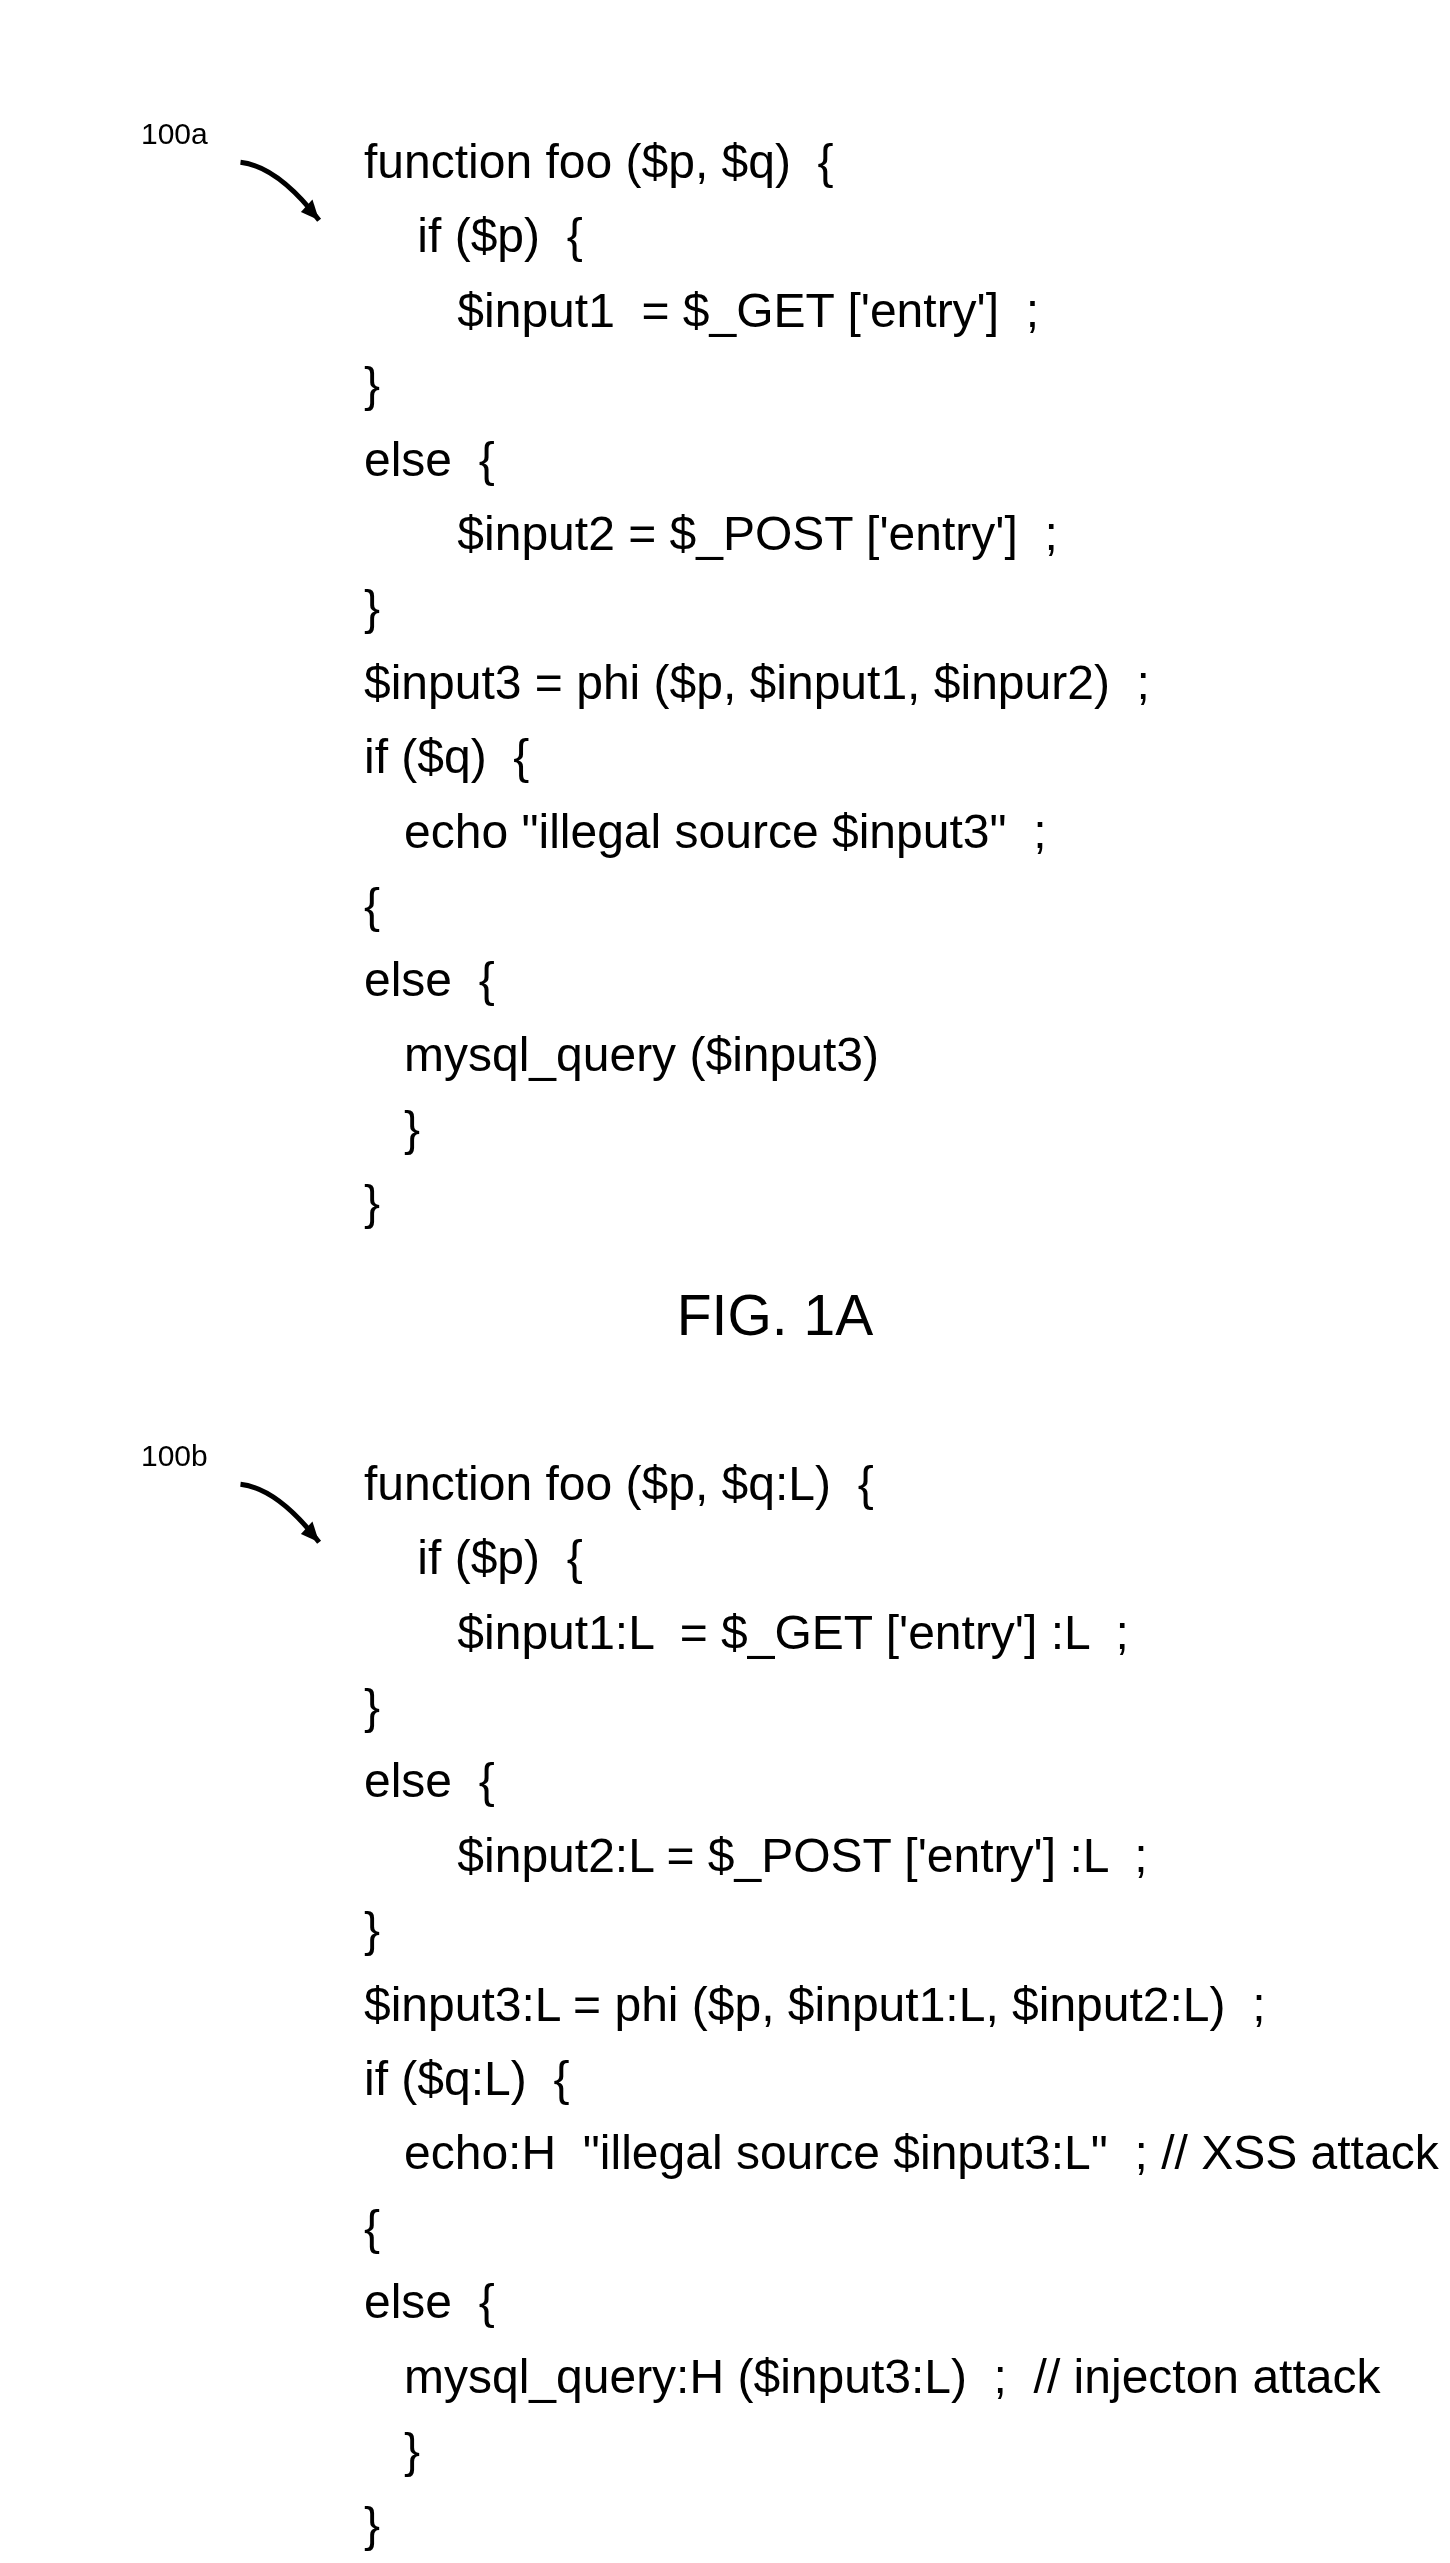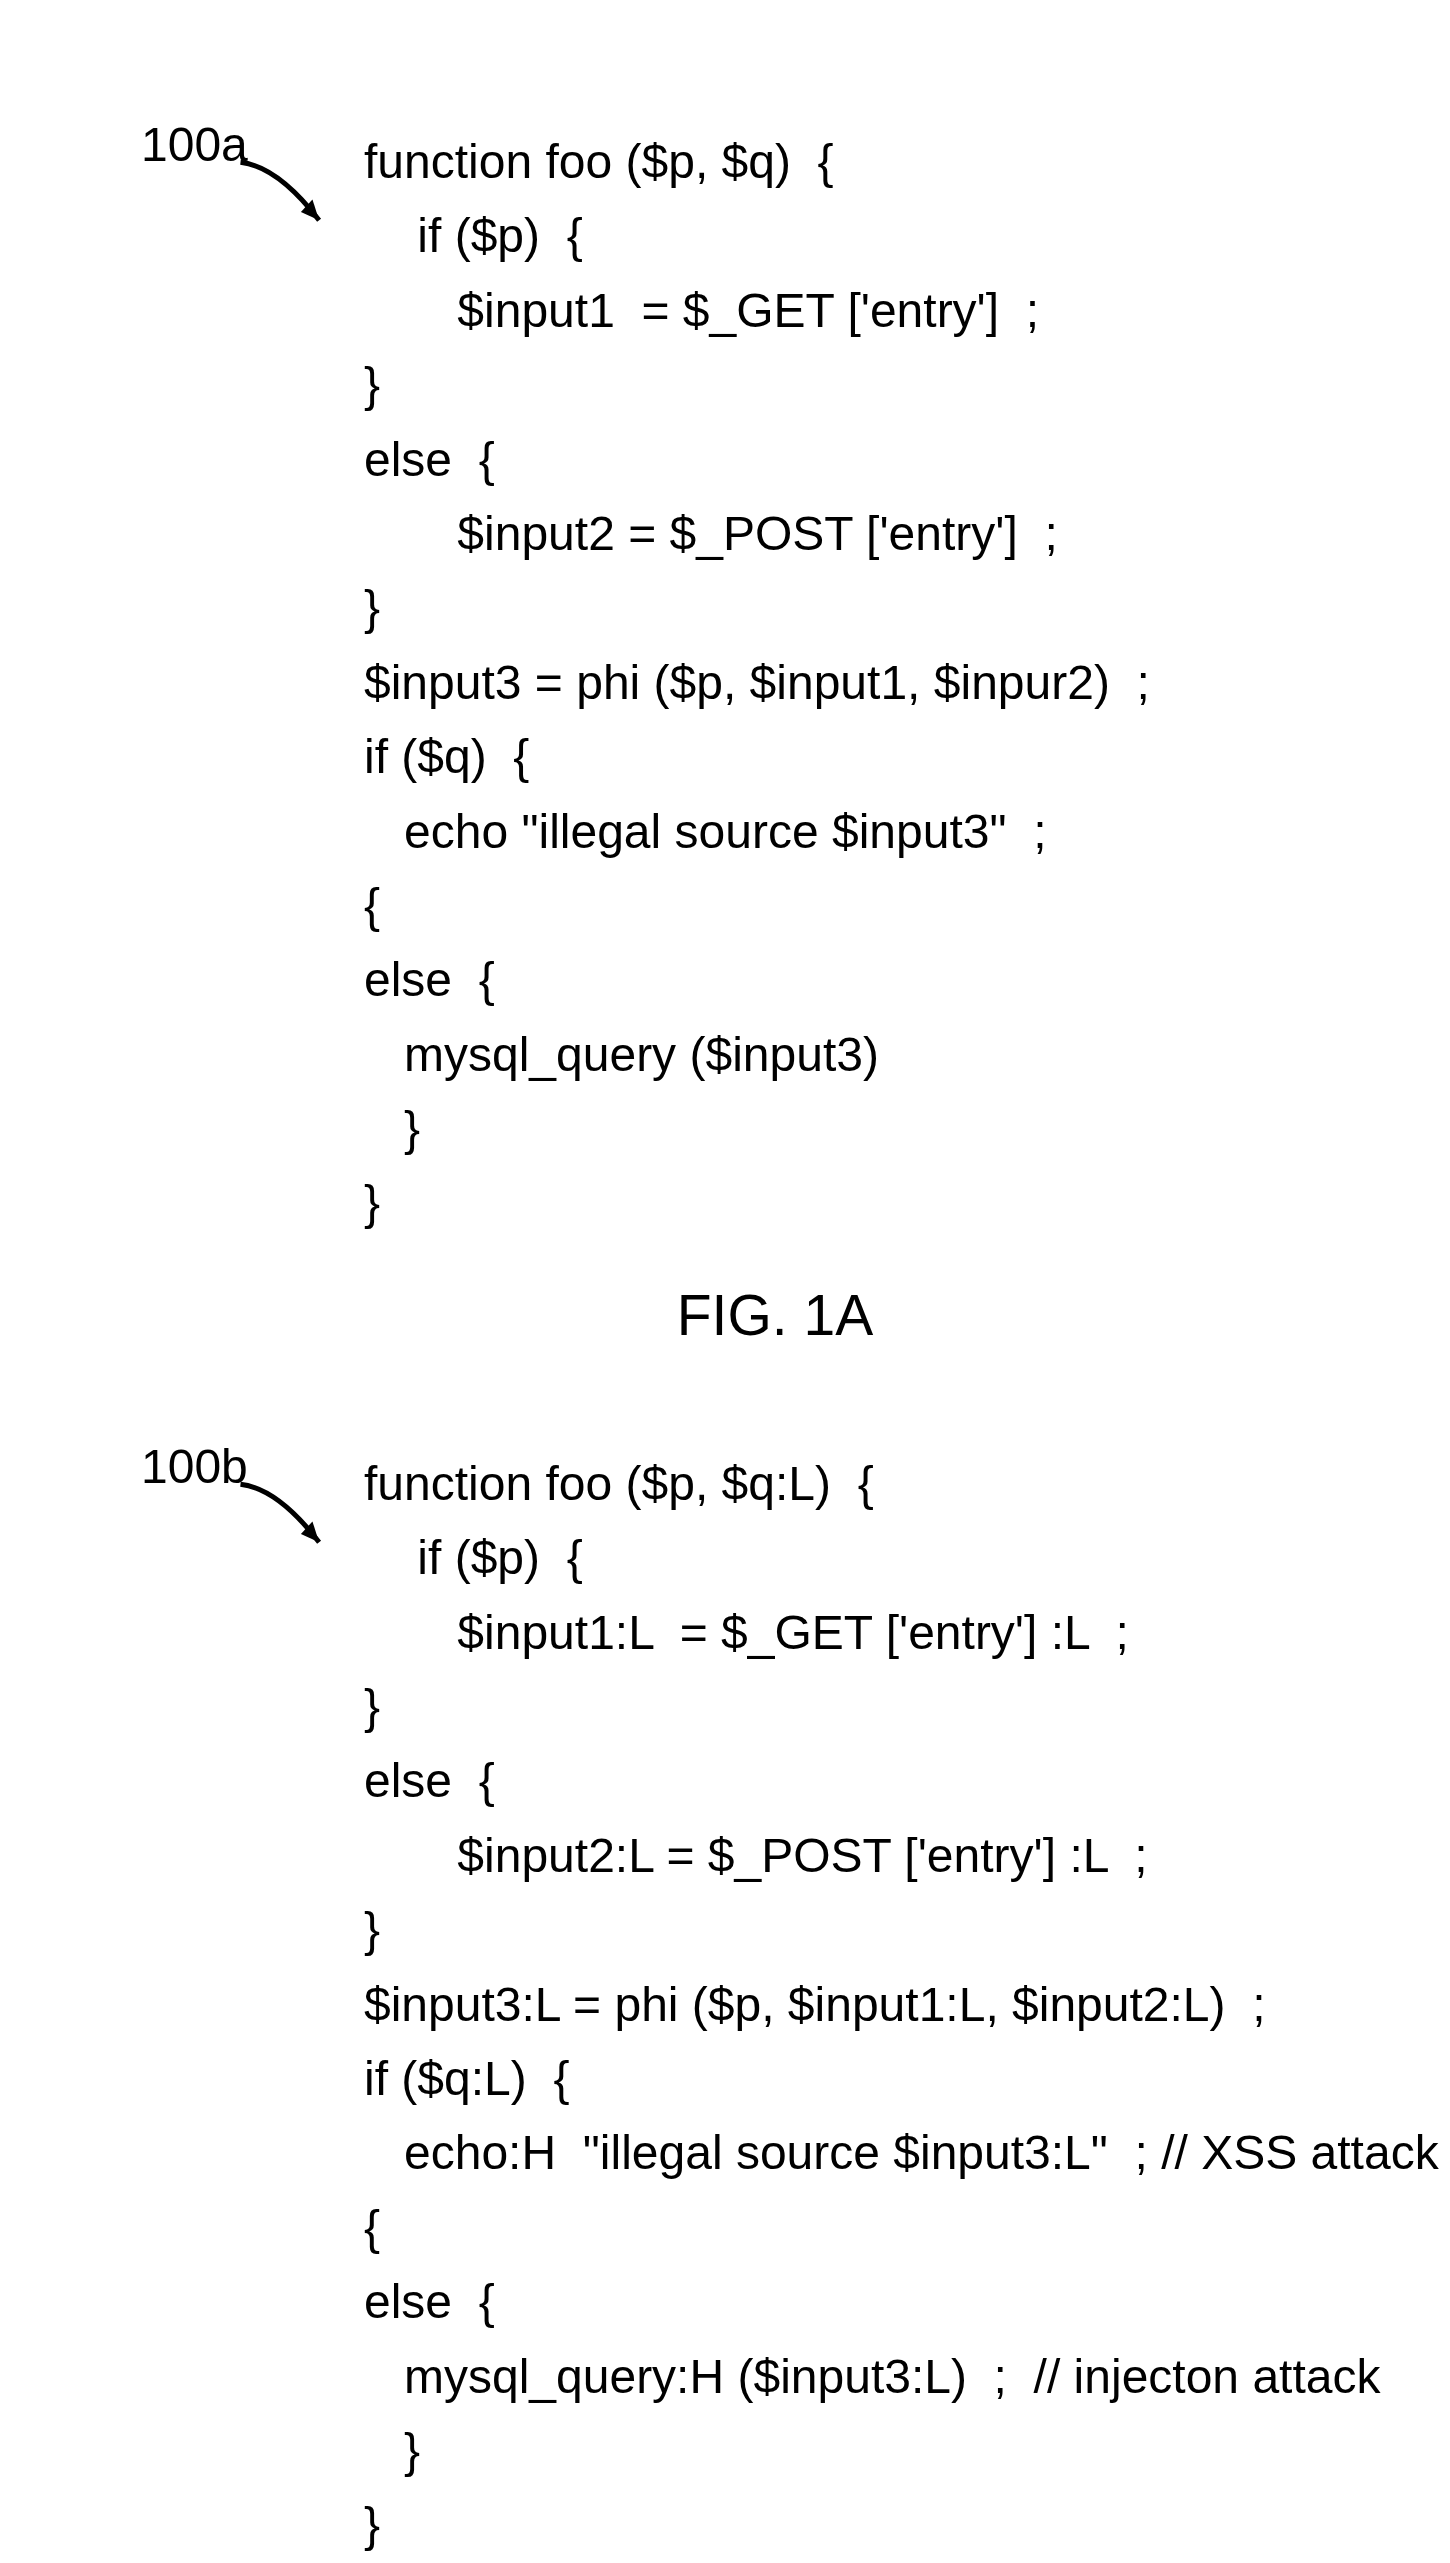--- a/index.html
+++ b/index.html
@@ -12,21 +12,21 @@
       box-sizing: border-box;
     }
     .figure-block {
       position: relative;
       margin-bottom: 99px;
     }
     .ref-label {
       position: absolute;
       left: 91px;
       top: -8.3px;
-      font-size: 48px;
+      font-size: 30px;
       font-weight: 400;
     }
     .arrow {
       position: absolute;
       left: 178px;
       top: 29px;
     }
     .code {
       margin-left: 314px;
       margin-top: 42px;

